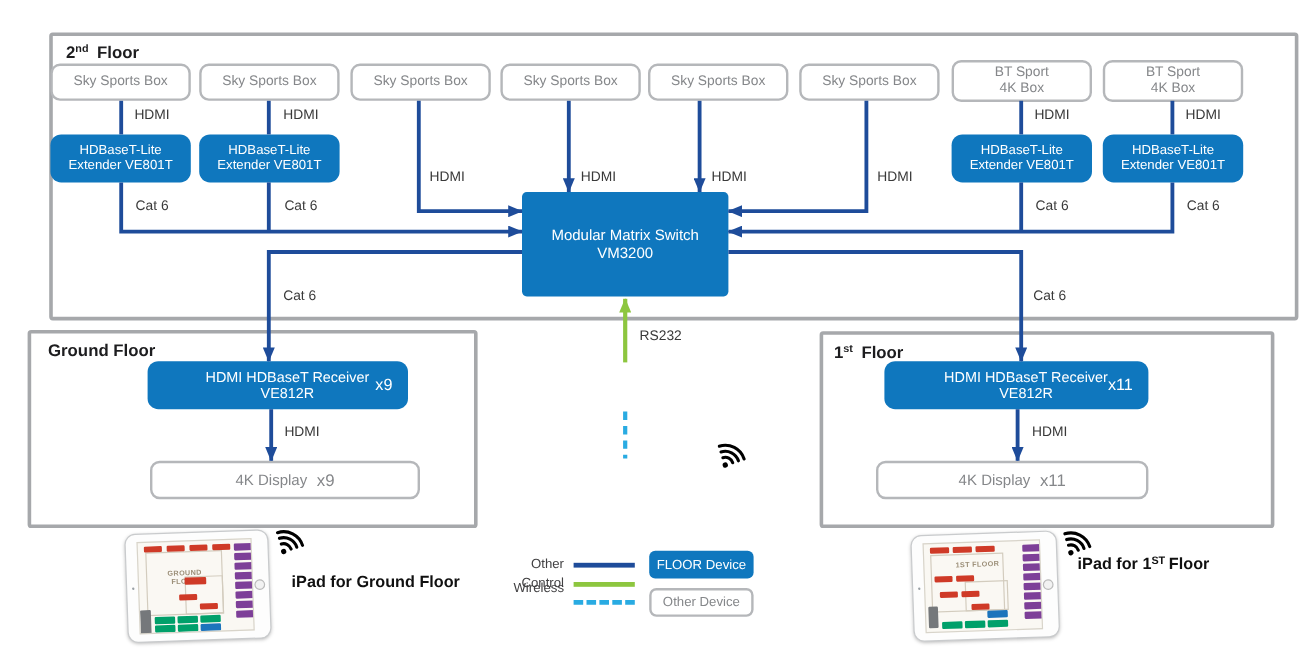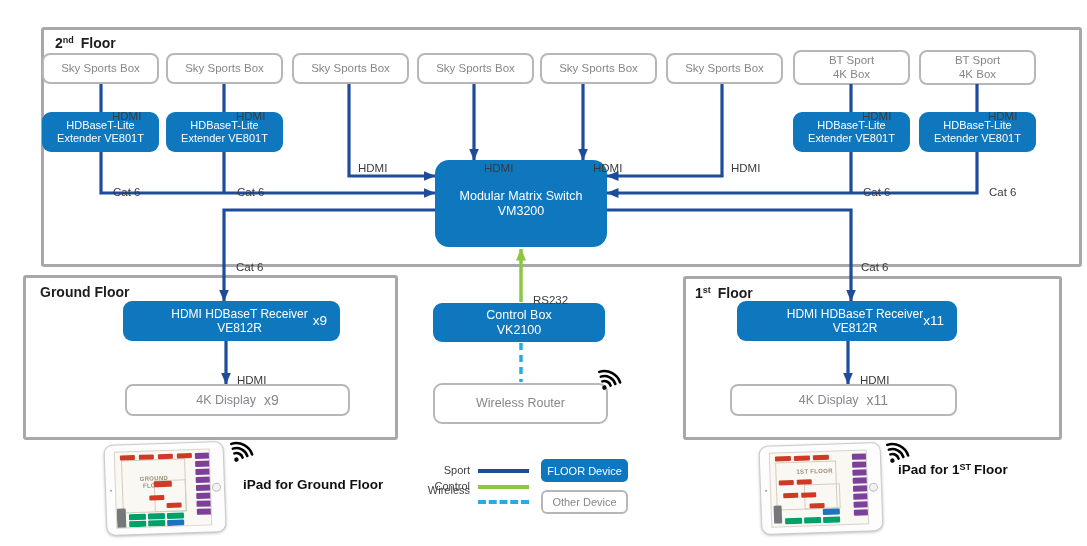--- a/index.html
+++ b/index.html
@@ -9,30 +9,30 @@
   }
   .floor{position:absolute;border:3px solid #a6a8ab;border-radius:3px;background:#fff;}
   .floor-title{position:absolute;font-size:14px;font-weight:bold;color:#1d1d1f;white-space:nowrap;}
   .floor-title .ord{font-size:9px;font-weight:bold;vertical-align:5px;}
   .floor-title .rest{margin-left:7px;}
 
   .box{position:absolute;display:flex;align-items:center;justify-content:center;
        text-align:center;white-space:pre-line;box-sizing:border-box;line-height:1.18;}
   .gray-box{background:#fff;border:2.5px solid #b5b7ba;border-radius:8px;color:#85878a;font-size:11.5px;}
   .blue-box{background:#0f77be;border-radius:9px;color:#fff;font-size:11px;}
-  .matrix{border-radius:14px;font-size:12.5px;}
+  .matrix{border-radius:4px;font-size:12.5px;}
   .ctrl{font-size:12.5px;}
   .receiver{font-size:12px;padding-left:16px;}
   .receiver .count{position:absolute;right:13px;top:50%;transform:translateY(-50%);
        font-size:13.5px;white-space:nowrap;}
   .display-box{font-size:12.5px;gap:8px;white-space:nowrap;}
   .display-box .count{font-size:14px;}
   .router{font-size:12.5px;border-radius:9px;}
 
-  .lbl{position:absolute;font-size:11.5px;color:#3a3a3a;white-space:nowrap;margin-top:20px;}
+  .lbl{position:absolute;font-size:11.5px;color:#3a3a3a;white-space:nowrap;}
 
   .wires{position:absolute;left:0;top:0;pointer-events:none;}
 
   
   .leg-label{position:absolute;width:70px;text-align:right;font-size:11px;color:#414042;}
   .leg-line{position:absolute;width:51px;}
   .aten-chip{position:absolute;background:#0f77be;border-radius:5px;color:#fff;font-size:11px;
        display:flex;align-items:center;justify-content:center;}
   .other-chip{position:absolute;background:#fff;border:2.5px solid #b5b7ba;border-radius:6px;color:#85878a;
        font-size:11px;display:flex;align-items:center;justify-content:center;box-sizing:border-box;}
@@ -93,23 +93,20 @@
   <div class="box blue-box" style="left:166px;top:112px;width:117px;height:40px">HDBaseT-Lite
 Extender VE801T</div>
   <div class="box blue-box" style="left:793px;top:112px;width:117px;height:40px">HDBaseT-Lite
 Extender VE801T</div>
   <div class="box blue-box" style="left:919px;top:112px;width:117px;height:40px">HDBaseT-Lite
 Extender VE801T</div>
 
   <div class="box blue-box matrix" style="left:435px;top:160px;width:172px;height:87px">Modular Matrix Switch
 VM3200</div>
 
-  <div class="box blue-box ctrl" style="left:433px;top:303px;width:172px;height:39px">Control Box
-VK2100</div>
-  <div class="box gray-box router" style="left:433px;top:383px;width:175px;height:41px">Wireless Router</div>
 
   <div class="box blue-box receiver" style="left:123px;top:301px;width:217px;height:40px">
     <span>HDMI HDBaseT Receiver
 VE812R</span>
     <span class="count">x9</span>
   </div>
   <div class="box gray-box display-box" style="left:125px;top:384px;width:225px;height:32px">
     <span>4K Display</span>
     <span class="count">x9</span>
   </div>
@@ -191,21 +188,21 @@
   </svg>
   <svg class="wifi" style="left:886px;top:441px" width="26" height="24" viewBox="0 0 26 24">
     <g transform="rotate(-18 8 18)" stroke="#000" stroke-width="2.6" fill="none" stroke-linecap="round">
       <circle cx="6" cy="19" r="2.2" fill="#000" stroke="none"></circle>
       <path d="M6 12.5 A6.5 6.5 0 0 1 12.5 19"></path>
       <path d="M6 7.5 A11.5 11.5 0 0 1 17.5 19"></path>
       <path d="M6 2.5 A16.5 16.5 0 0 1 22.5 19"></path>
     </g>
   </svg>
 
-  <div class="leg-label" style="left:400px;top:464px">Sport</div>
+  <div class="leg-label" style="left:400px;top:464px">Other</div>
   <div class="leg-label" style="left:400px;top:480px">Control</div>
   <div class="leg-label" style="left:400px;top:484px">Wireless</div>
   <div class="leg-line" style="left:478px;top:469px;height:3.5px;background:#1e4c9a"></div>
   <div class="leg-line" style="left:478px;top:485px;height:3.5px;background:#8dc63f"></div>
   <div class="leg-line" style="left:478px;top:500px;height:0;border-top:4px dashed #29abe2"></div>
   <div class="aten-chip" style="left:541px;top:459px;width:87px;height:23px">FLOOR Device</div>
   <div class="other-chip" style="left:541px;top:490px;width:87px;height:24px">Other Device</div>
 
   <div class="ipad" style="left:105px;top:443px;width:118px;height:89px">
     <div class="screen">

